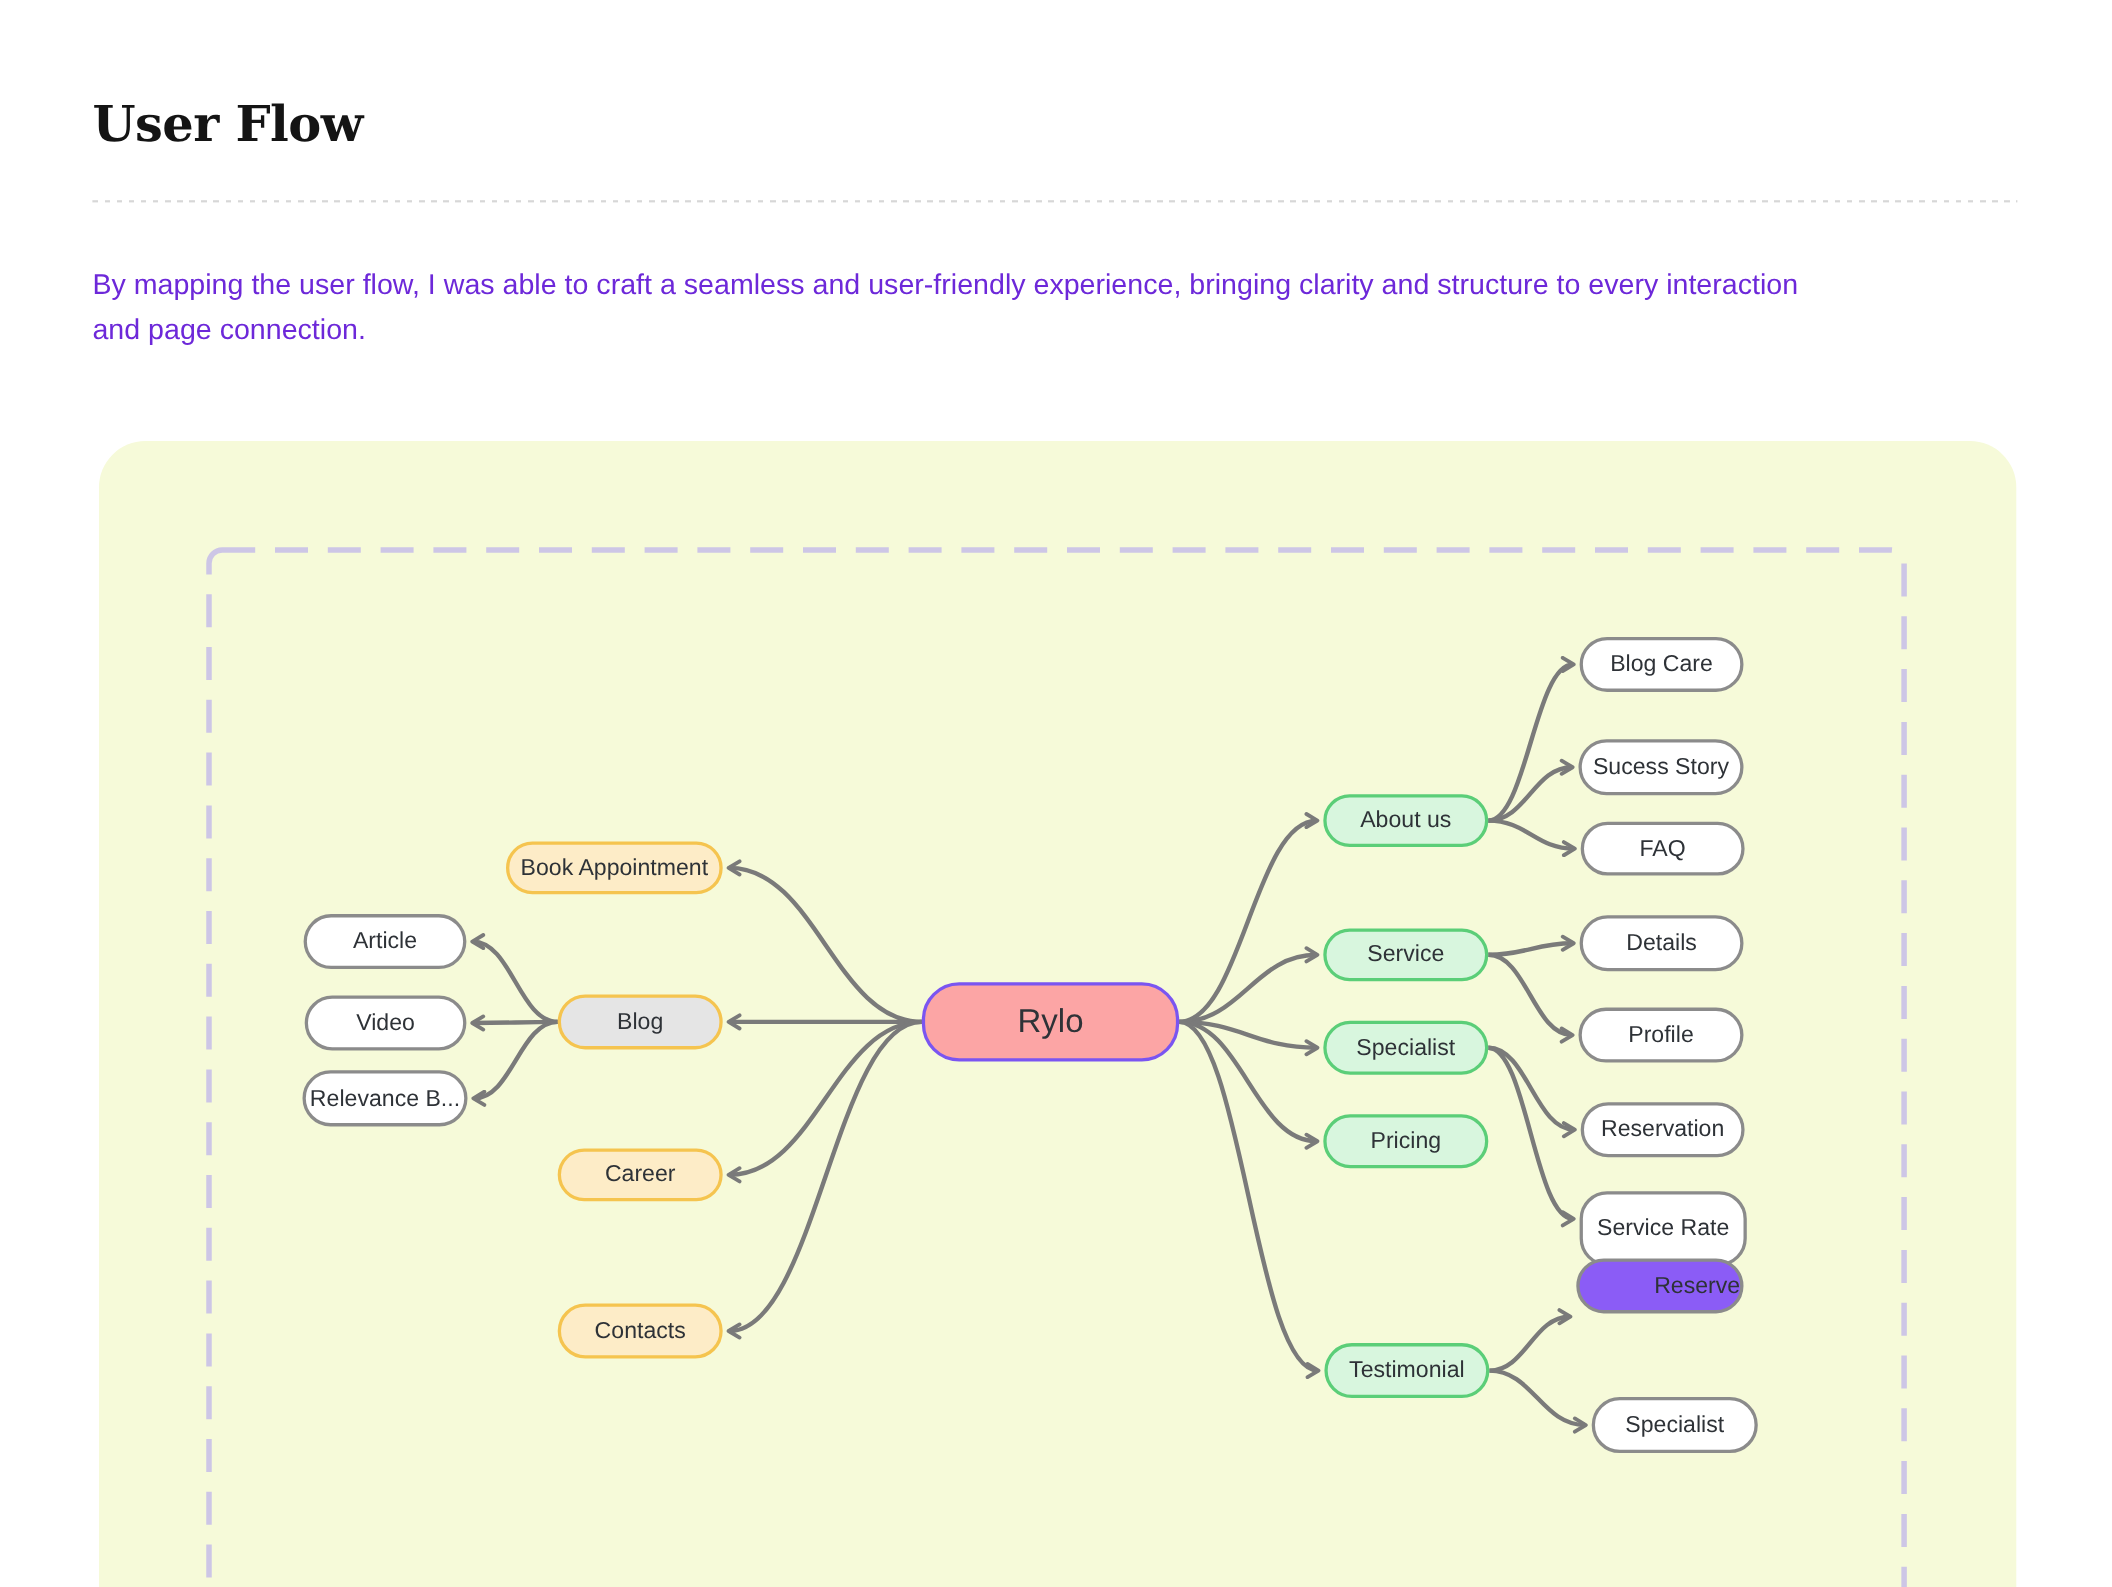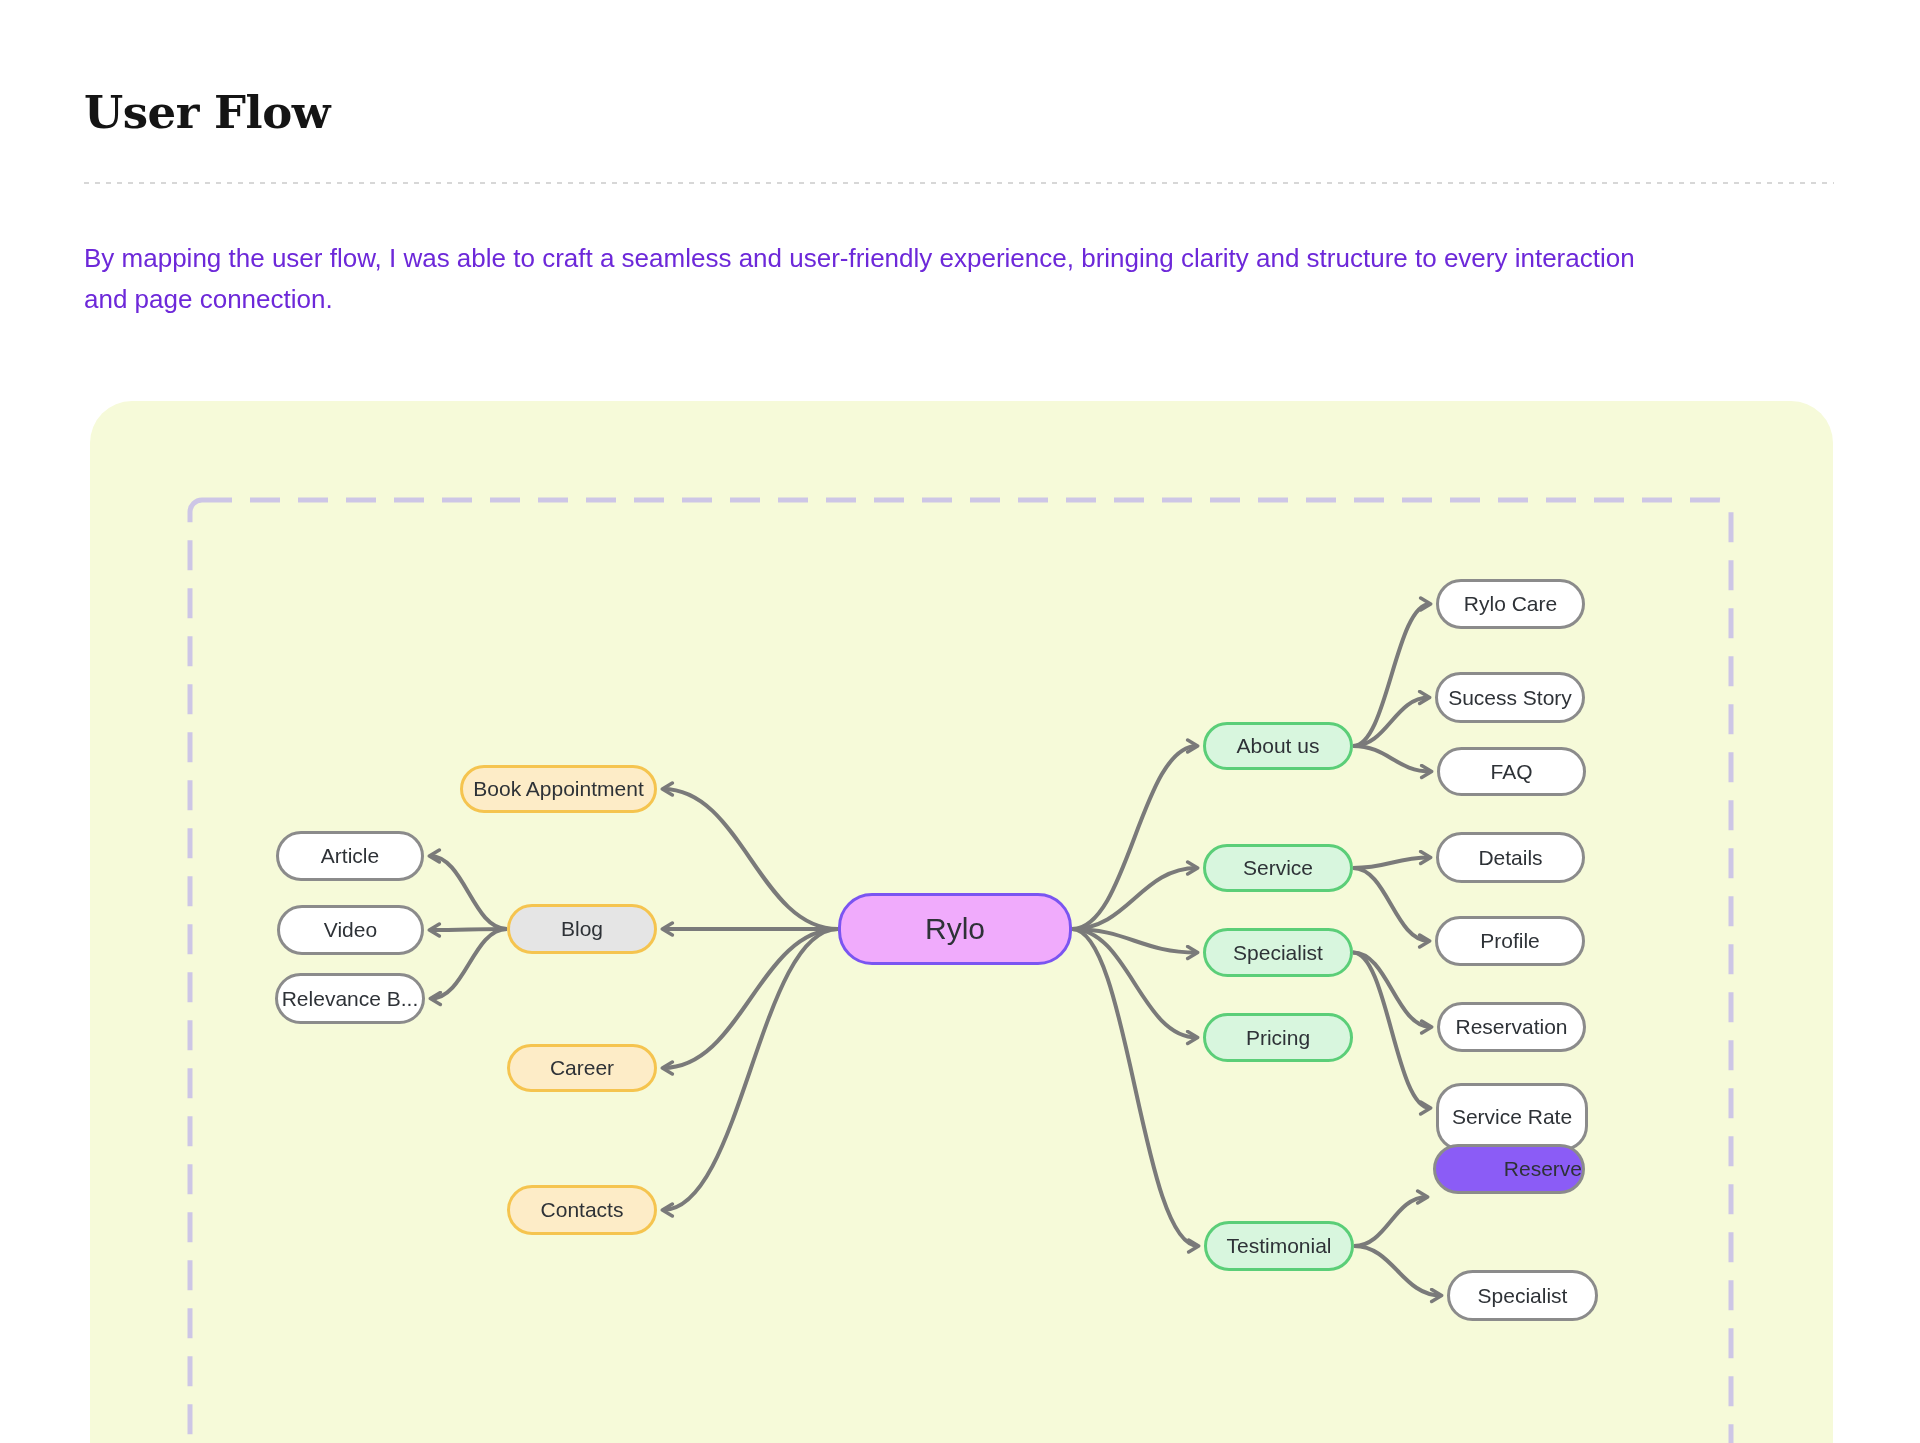--- a/index.html
+++ b/index.html
@@ -74,21 +74,21 @@
         <path d="M 1353 868 C 1387.65 868, 1395.35 857.5, 1430 857.5" fill="none" stroke="#7a7a7a" stroke-width="4" marker-end="url(#arrow)"></path>
         <path d="M 1353 868 C 1387.2 868, 1394.8 941, 1429 941" fill="none" stroke="#7a7a7a" stroke-width="4" marker-end="url(#arrow)"></path>
         <path d="M 1353 952.5 C 1388.1 952.5, 1395.9 1027, 1431 1027" fill="none" stroke="#7a7a7a" stroke-width="4" marker-end="url(#arrow)"></path>
         <path d="M 1353 952.5 C 1387.65 952.5, 1395.35 1108, 1430 1108" fill="none" stroke="#7a7a7a" stroke-width="4" marker-end="url(#arrow)"></path>
         <path d="M 1354 1246 C 1386.85 1246, 1394.15 1197, 1427 1197" fill="none" stroke="#7a7a7a" stroke-width="4" marker-end="url(#arrow)"></path>
         <path d="M 1354 1246 C 1393.15 1246, 1401.85 1295.5, 1441 1295.5" fill="none" stroke="#7a7a7a" stroke-width="4" marker-end="url(#arrow)"></path>
       </g>
   </svg>
 
   <div id="nodes">
-      <div class="node root" style="left: 838px; top: 893px; width: 234px; height: 72px; border-radius: 34px; background: #f0abfc; border-color: rgb(122, 85, 241);">
+      <div class="node root" style="left: 838px; top: 893px; width: 234px; height: 72px; border-radius: 34px; background: #fca5a5; border-color: rgb(122, 85, 241);">
         <span>Rylo</span>
       </div>
       <div class="node" style="left: 460px; top: 765px; width: 197px; height: 48px; border-radius: 24px; background: rgb(253, 236, 199); border-color: rgb(245, 196, 79);">
         <span>Book Appointment</span>
       </div>
       <div class="node" style="left: 507px; top: 904px; width: 150px; height: 50px; border-radius: 25px; background: #e5e5e5; border-color: rgb(245, 196, 79);">
         <span>Blog</span>
       </div>
       <div class="node" style="left: 507px; top: 1044px; width: 150px; height: 48px; border-radius: 24px; background: rgb(253, 236, 199); border-color: rgb(245, 196, 79);">
         <span>Career</span>
@@ -114,21 +114,21 @@
       <div class="node" style="left: 1203px; top: 928px; width: 150px; height: 49px; border-radius: 24.5px; background: rgb(216, 246, 222); border-color: rgb(91, 206, 120);">
         <span>Specialist</span>
       </div>
       <div class="node" style="left: 1203px; top: 1013px; width: 150px; height: 49px; border-radius: 24.5px; background: rgb(216, 246, 222); border-color: rgb(91, 206, 120);">
         <span>Pricing</span>
       </div>
       <div class="node" style="left: 1204px; top: 1221px; width: 150px; height: 50px; border-radius: 25px; background: rgb(216, 246, 222); border-color: rgb(91, 206, 120);">
         <span>Testimonial</span>
       </div>
       <div class="node" style="left: 1436px; top: 579px; width: 149px; height: 50px; border-radius: 25px; background: rgb(255, 255, 255); border-color: rgb(139, 139, 139);">
-        <span>Rylo Care</span>
+        <span>Blog Care</span>
       </div>
       <div class="node" style="left: 1435px; top: 672px; width: 150px; height: 51px; border-radius: 25.5px; background: rgb(255, 255, 255); border-color: rgb(139, 139, 139);">
         <span>Sucess Story</span>
       </div>
       <div class="node" style="left: 1437px; top: 747px; width: 149px; height: 49px; border-radius: 24.5px; background: rgb(255, 255, 255); border-color: rgb(139, 139, 139);">
         <span>FAQ</span>
       </div>
       <div class="node" style="left: 1436px; top: 832px; width: 149px; height: 51px; border-radius: 25.5px; background: rgb(255, 255, 255); border-color: rgb(139, 139, 139);">
         <span>Details</span>
       </div>

